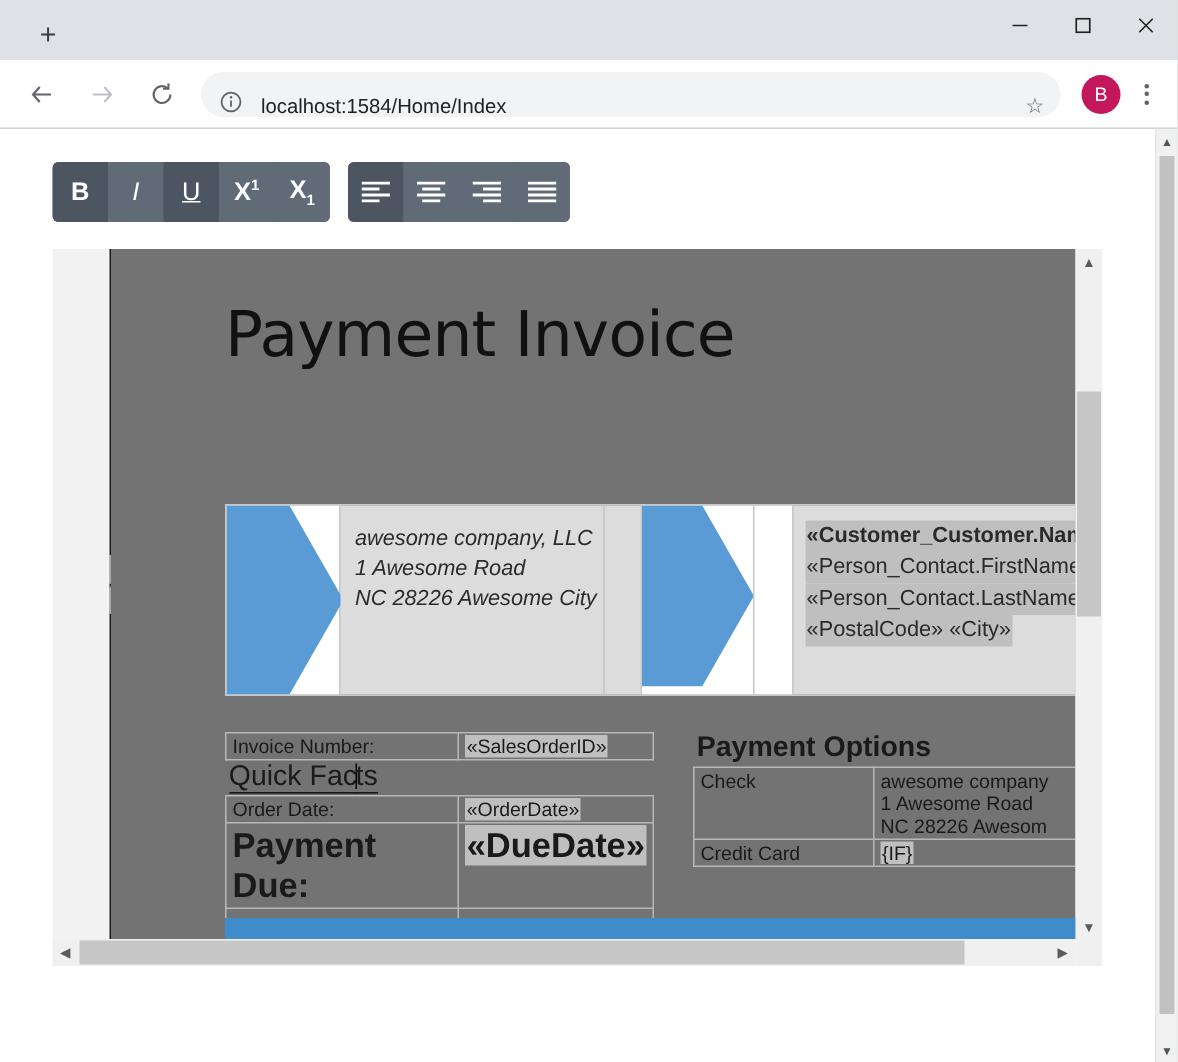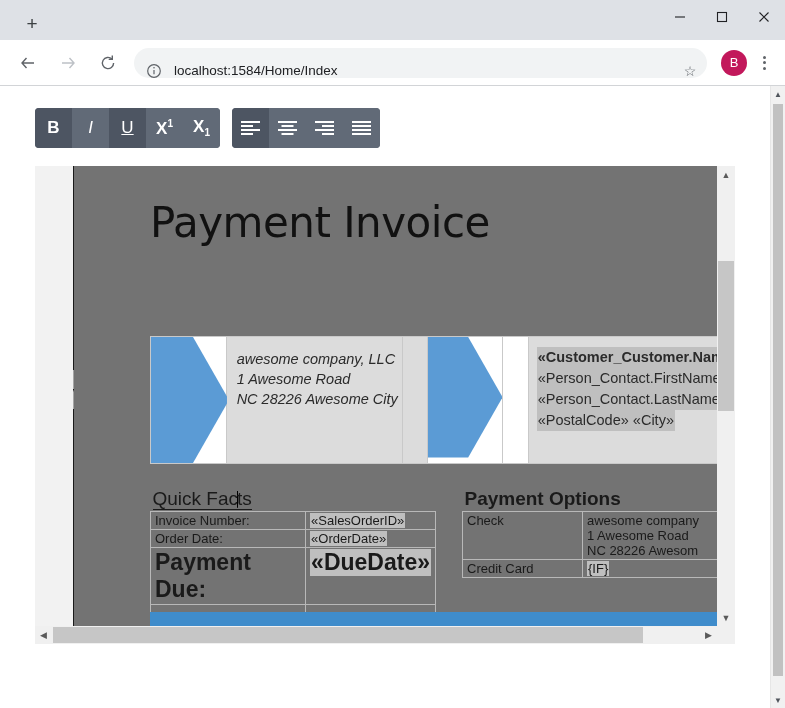--- a/index.html
+++ b/index.html
@@ -59,21 +59,21 @@
     height:45px; background:#ffffff; display:flex; align-items:center;
     padding:0 8px; gap:0;
   }
   .navbtn{
     width:30px; height:30px; margin:0 5px; border-radius:50%;
     display:flex; align-items:center; justify-content:center; color:#5f6368;
   }
   .navbtn.fwd{ color:#bdc1c6; }
   .omnibox{
     flex:1; height:30px; background:#f1f3f4; border-radius:15px;
-    display:flex; align-items:flex-start; padding:15px 6px 0 12px; margin:0 6px;
+    display:flex; align-items:flex-end; padding:0 6px 0 12px; margin:0 6px;
   }
   .omni-info{
     width:18px; height:18px; flex:0 0 18px; margin-right:10px; color:#5f6368;
   }
   .omni-url{ flex:1; font-size:13.5px; color:#202124; white-space:nowrap; }
   .omni-star{ width:22px; flex:0 0 22px; color:#5f6368; text-align:center; font-size:14px;}
   .avatar{
     width:26px; height:26px; flex:0 0 26px; border-radius:50%;
     background:#c2185b; color:#fff; font-size:13px;
     display:flex; align-items:center; justify-content:center; margin:0 4px 0 8px;
@@ -404,26 +404,26 @@
                 <div class="merge-line bold"><span class="mf">«Customer_Customer.Name»</span></div>
                 <div class="merge-line"><span class="mf">«Person_Contact.FirstName»</span></div>
                 <div class="merge-line"><span class="mf">«Person_Contact.LastName»</span></div>
                 <div class="merge-line"><span class="mf">«PostalCode» «City»</span></div>
               </div>
             </div>
 
             <table class="qf">
               <tbody>
                   <tr>
-                    <td class="hdr" colspan="2"><span><span>Quick Fac</span><span class="caret"></span><span>ts</span></span></td>
-                  </tr>
-              <tr>
                 <td style="width:175px">Invoice Number:</td>
                 <td><span class="mf">«SalesOrderID»</span></td>
               </tr>
+              <tr>
+                    <td class="hdr" colspan="2"><span><span>Quick Fac</span><span class="caret"></span><span>ts</span></span></td>
+                  </tr>
               <tr>
                 <td>Order Date:</td>
                 <td><span class="mf">«OrderDate»</span></td>
               </tr>
               <tr>
                 <td class="big">Payment Due:</td>
                 <td class="big"><span class="mf">«DueDate»</span></td>
               </tr>
               <tr>
                     <td>&nbsp;</td>

